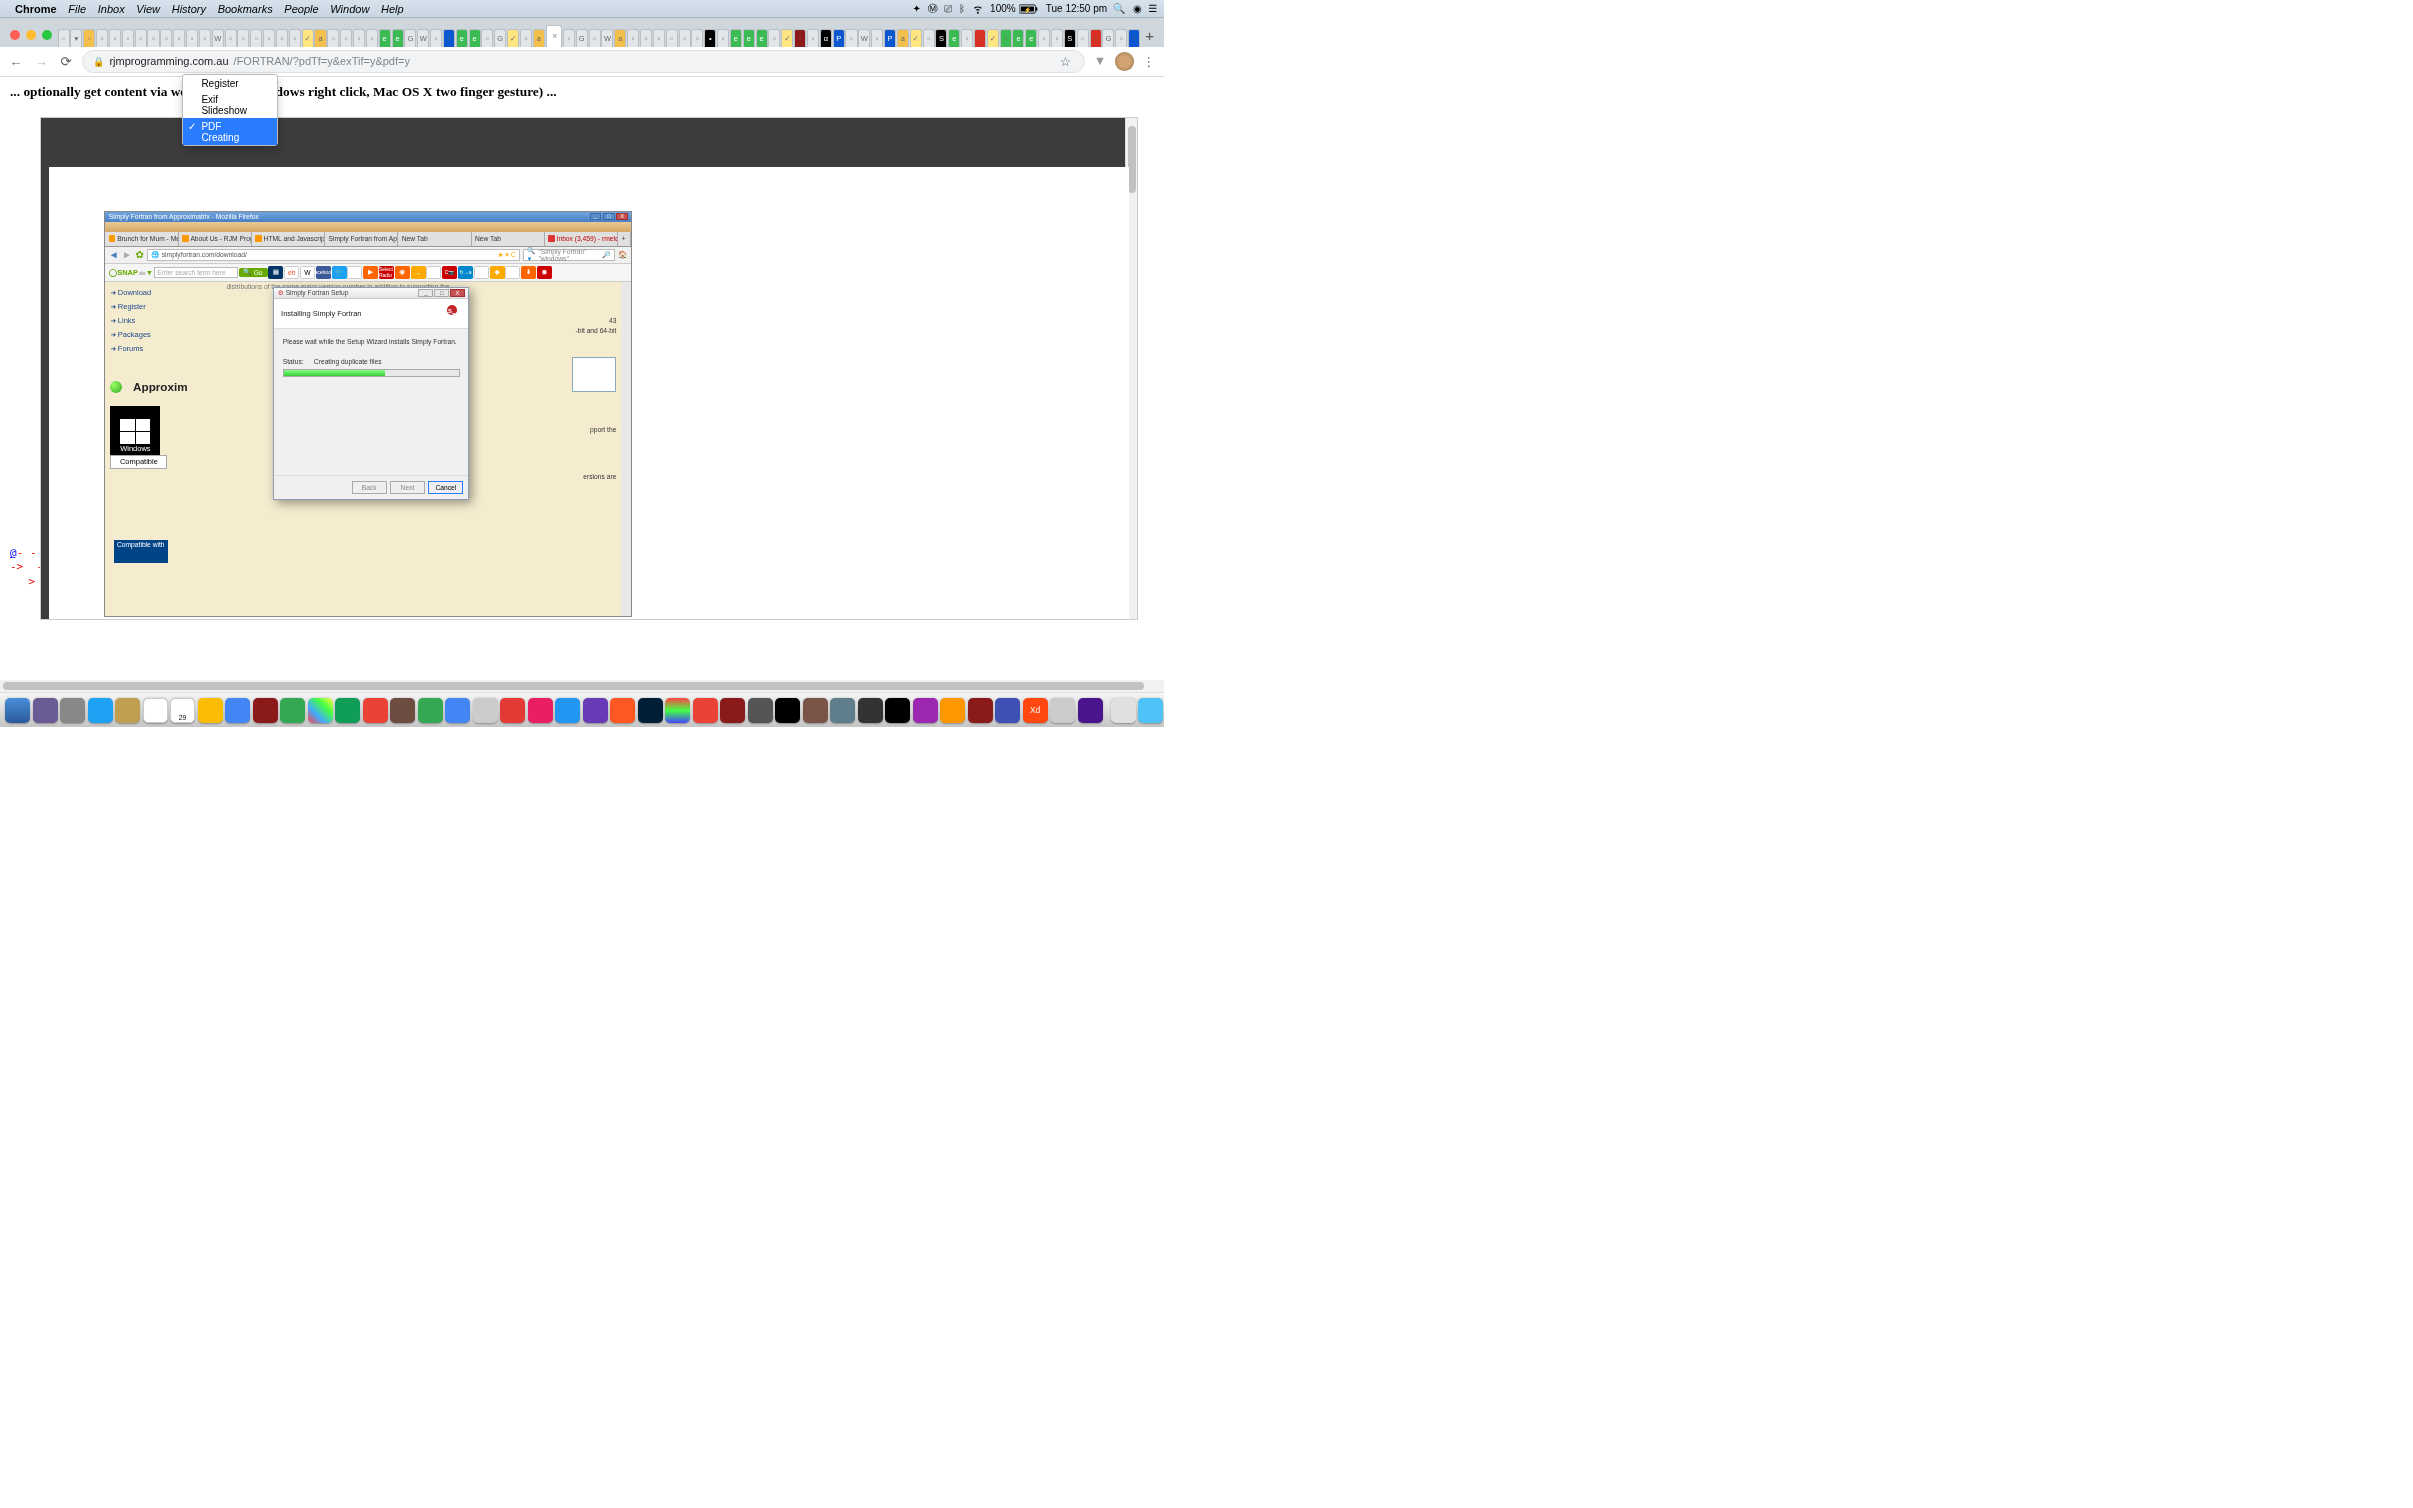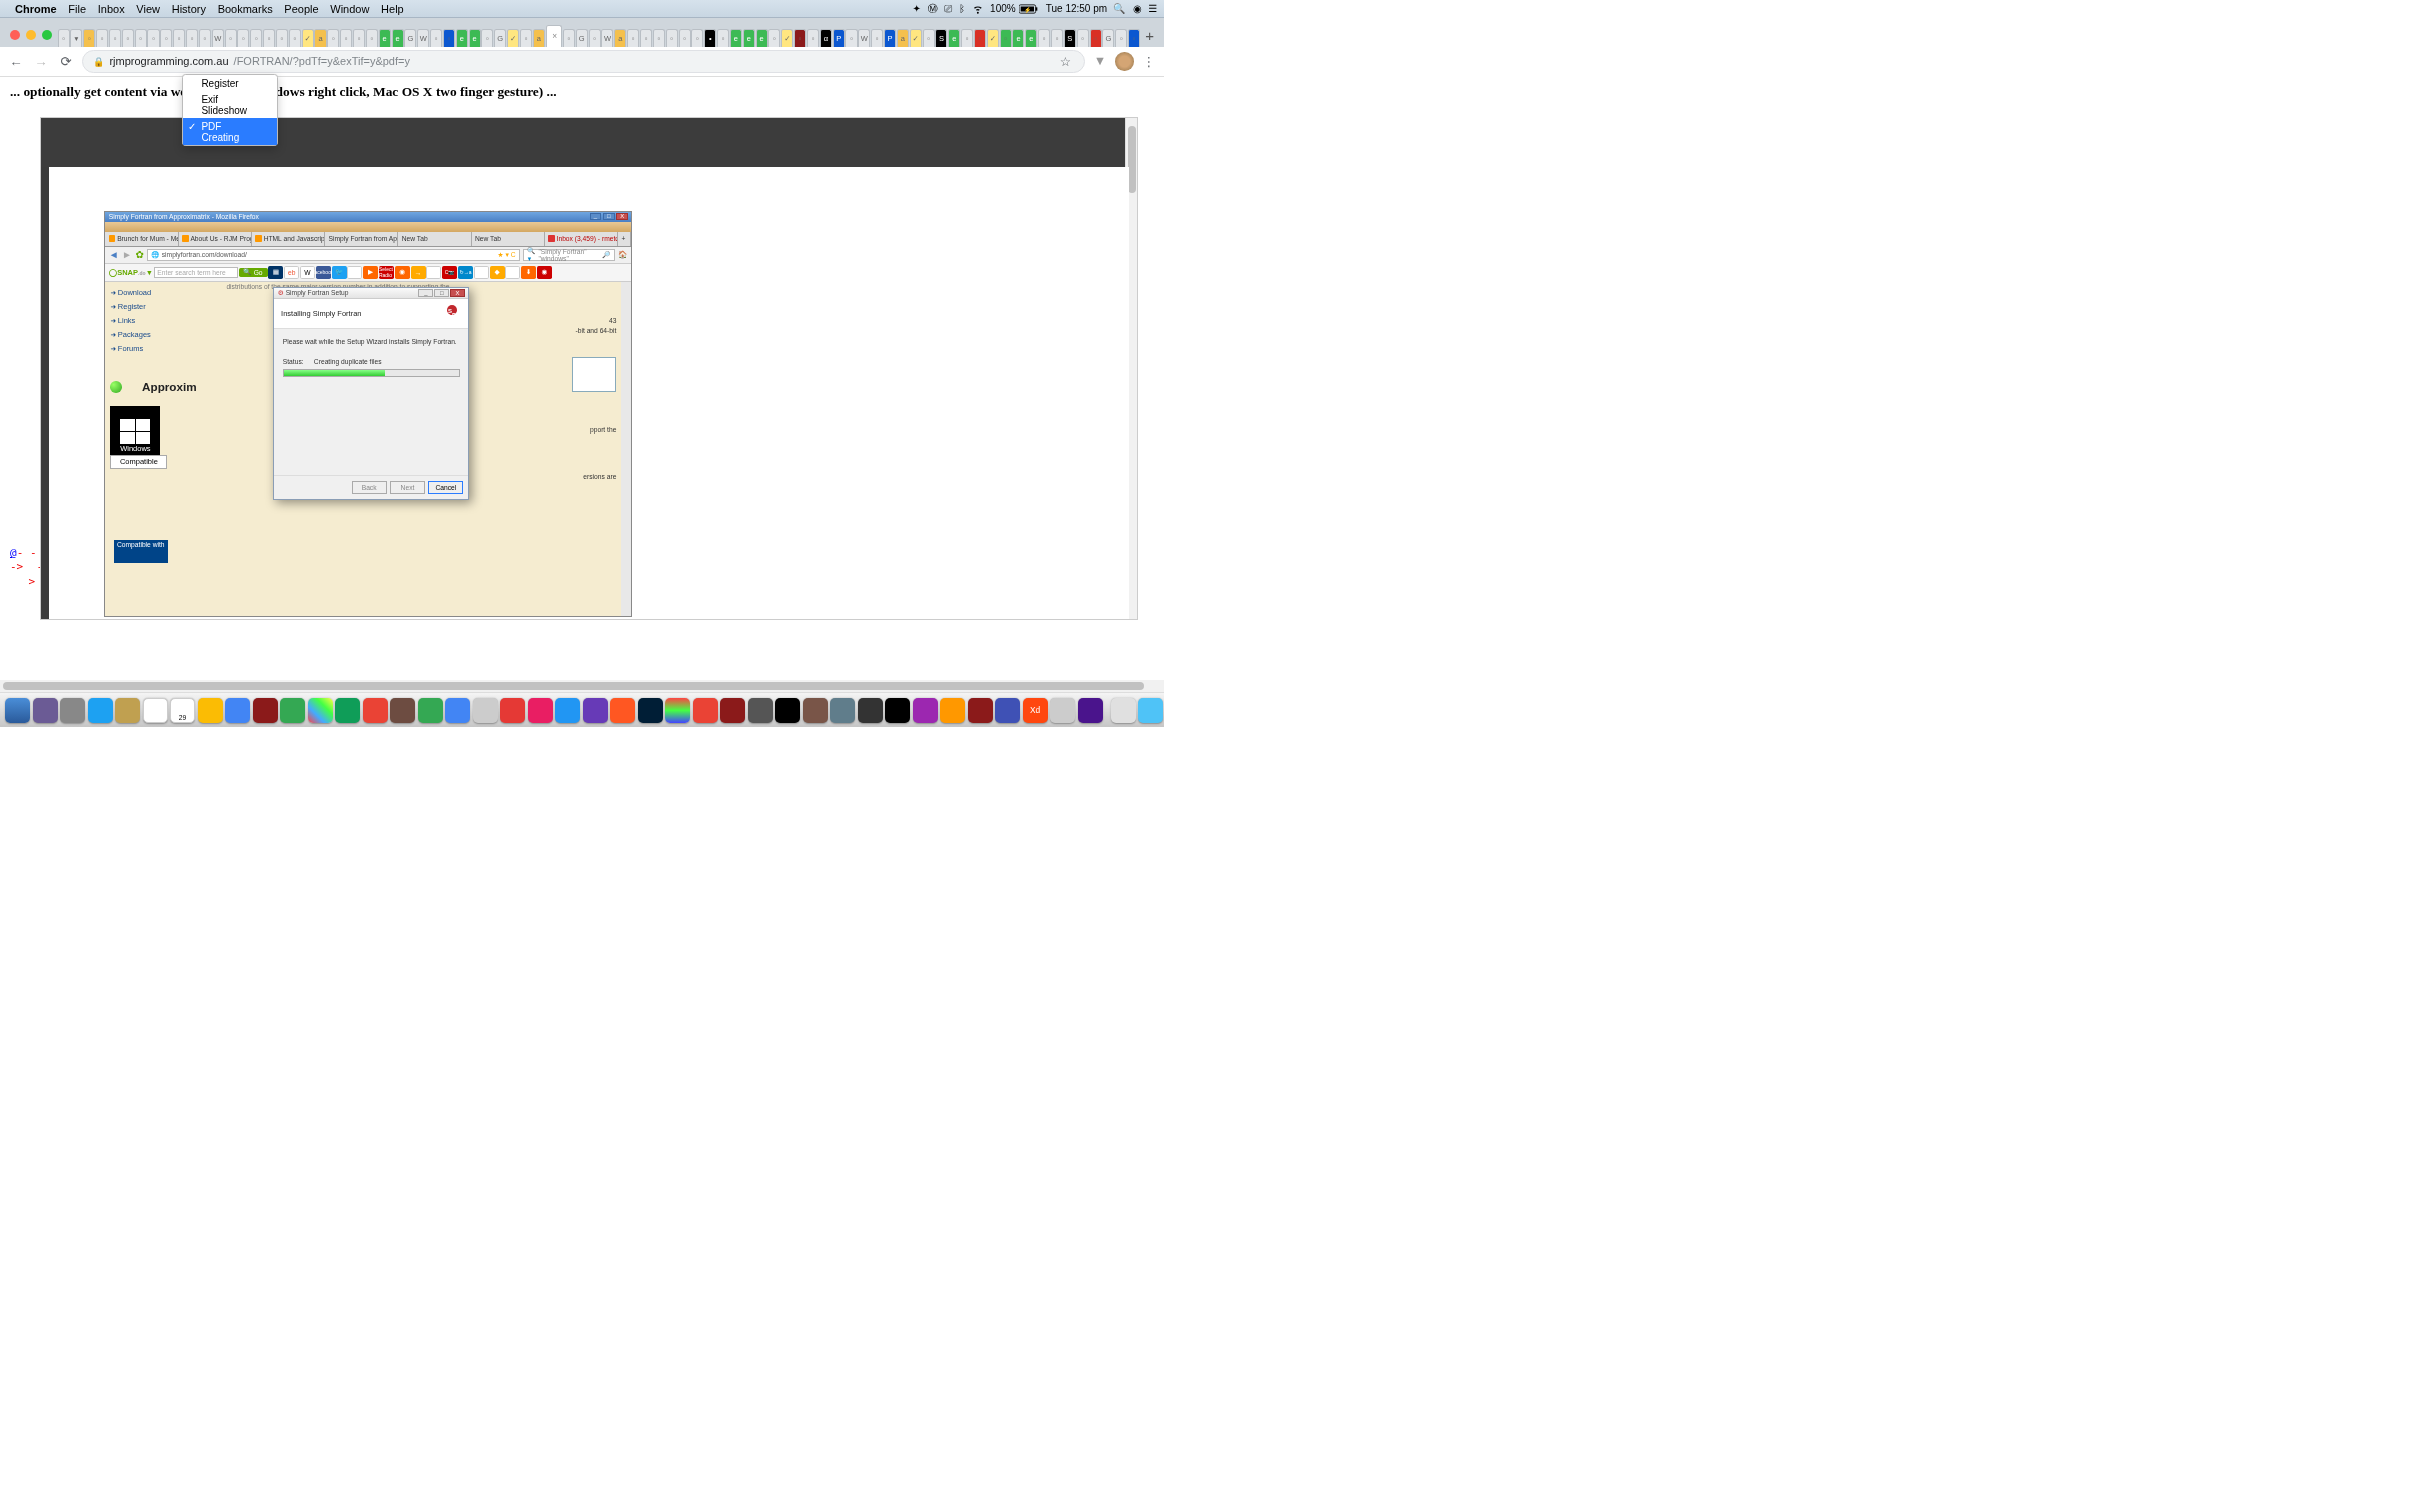--- a/index.html
+++ b/index.html
@@ -17,21 +17,21 @@
     height: 18.4px;
     background: linear-gradient(#d6e2ec, #c8d6e2);
     display: flex;
     align-items: center;
     font-size: 11px;
     color: #000;
     padding: 0 6.7px;
     border-bottom: 0.8px solid #a8b6c4;
   }
   .menubar .apple { margin-right: 8.4px; font-size: 12.6px; }
-  .menubar .menu-item { margin-right: 11.7px; }
+  .menubar .menu-item { margin-right: 11.7px; font-style: italic; }
   .menubar .app-name { font-weight: 600; margin-right: 11.7px; }
   .menubar .spacer { flex: 1; }
   .menubar .right-item { margin-left: 6.7px; font-size: 10px; display:flex; align-items:center; gap:3.4px;}
   .menubar .icon { width:11.7px; height:11.7px; display:inline-block; }
 
   
   .tab-strip {
     height: 28.5px;
     background: #cfd6dc;
     display: flex;
@@ -170,21 +170,21 @@
   .ff-nav .search{width:92px;height:11.7px;border:0.8px solid #bbb;background:#fff;padding:0 3.4px;font-size:6.7px;color:#888;display:flex;align-items:center;gap:1.7px;}
   .ff-toolbar{height:18.4px;background:#f5f5f5;display:flex;align-items:center;gap:0.8px;padding:0 1.7px;border-bottom:0.8px solid #ccc;}
   .ff-snap{color:#6a0;font-weight:bold;font-size:7.5px;padding:0 1.7px;}
   .ff-search{flex:0 0 84px;height:11.7px;border:0.8px solid #bbb;background:#fff;font-size:6.7px;padding:0 2.5px;color:#aaa;display:flex;align-items:center;}
   .ff-go{background:#6a0;color:#fff;padding:0.8px 5px;border-radius:1.7px;font-size:6.7px;display:flex;align-items:center;gap:1.7px;}
   .ff-tb-ico{width:15px;height:13.4px;background:#4a7fc4;border-radius:1.7px;display:flex;align-items:center;justify-content:center;font-size:6.7px;color:#fff;}
   .ff-content{position:absolute;top:70px;left:0;right:0;bottom:0;background:#f5ecd0;display:flex;}
   .ff-sidebar{width:116px;background:#f5ecd0;padding:3.4px 5px;}
   .ff-sidebar .lnk{color:#1a4b8c;font-size:7.5px;padding:2.5px 0;}
   .ff-sidebar .lnk::before{content:"➜ ";color:#1a4b8c;font-size:6.7px;}
-  .ff-approx{margin-top:25px;font-size:11.7px;color:#222;font-weight:bold;display:flex;align-items:flex-end;gap:20px;}
+  .ff-approx{margin-top:25px;font-size:11.7px;color:#222;font-weight:bold;display:flex;align-items:flex-end;gap:11px;}
   .ff-approx .dot{width:11.7px;height:11.7px;background:radial-gradient(circle at 30% 30%,#9f6,#3a2);border-radius:50%;}
   .ff-main{flex:1;background:#f5ecd0;position:relative;padding:1.7px 5px;font-size:6.7px;color:#555;}
   .ff-banner{font-size:6.7px;color:#777;}
   .ff-scroll{position:absolute;right:0;top:0;width:10px;height:100%;background:#e8e8e8;}
   .win-compat{position:absolute;top:124px;left:5px;width:57px;}
   .win-compat .tile{width:50px;height:49px;background:#000;color:#fff;display:flex;flex-direction:column;align-items:center;justify-content:flex-end;font-size:7.5px;padding:1.7px;}
   .win-compat .tile .winlogo{width:30px;height:25px;display:grid;grid-template-columns:1fr 1fr;grid-template-rows:1fr 1fr;gap:0.8px;}
   .win-compat .tile .winlogo div{background:#fff;}
   .win-compat .lbl{border:0.8px solid #aaa;background:#fff;text-align:center;font-size:7.5px;padding:1.7px;}
   .win-compat2{position:absolute;top:258px;left:8.4px;width:54px;height:23.5px;background:#004488;color:#fff;font-size:6.7px;text-align:center;padding:1.7px;}

